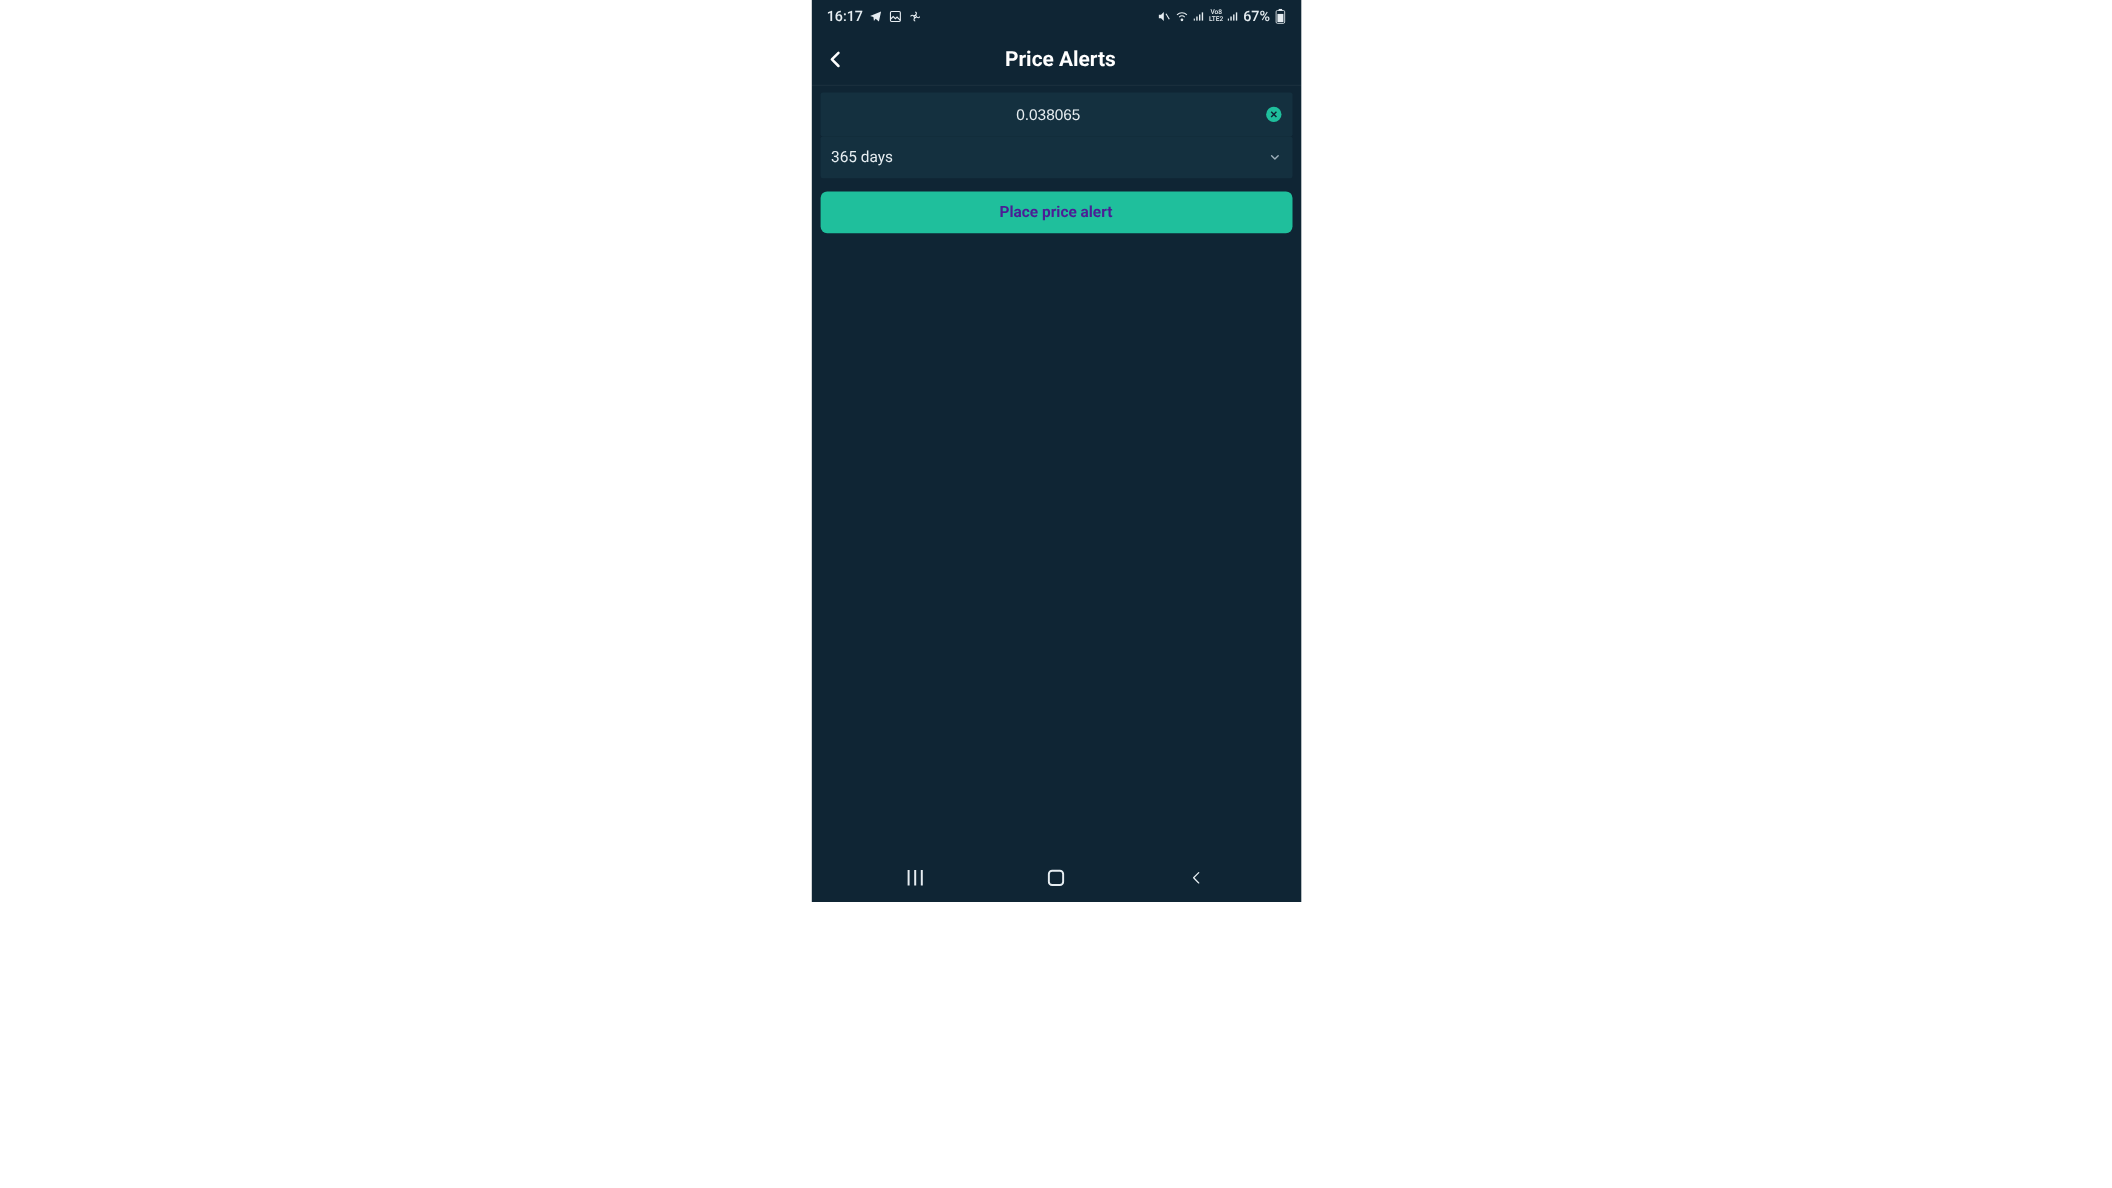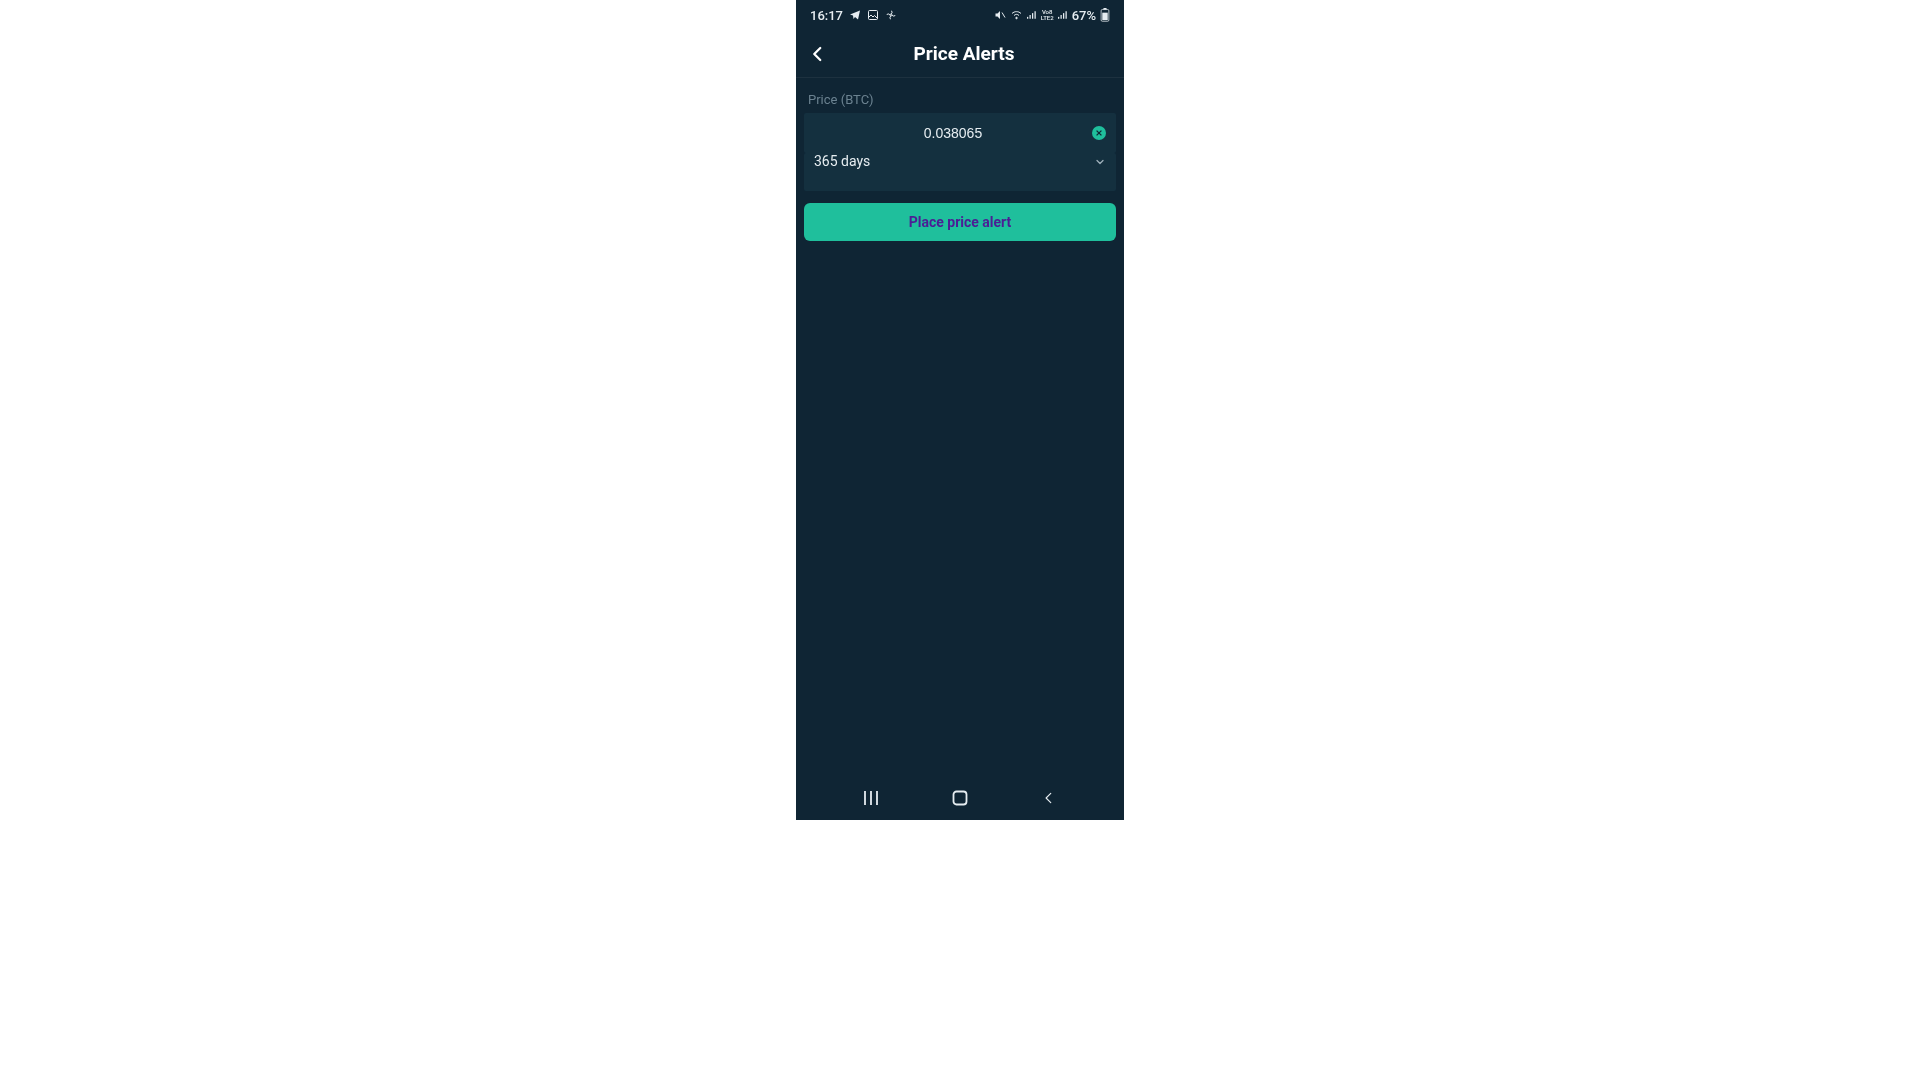--- a/index.html
+++ b/index.html
@@ -6,21 +6,21 @@
   body {
     width: 1920px;
     height: 1080px;
     background: #ffffff;
     font-family: -apple-system, BlinkMacSystemFont, "Segoe UI", Roboto, Arial, sans-serif;
     display: flex;
     justify-content: center;
     align-items: flex-start;
   }
   .phone {
-    width: 328px;
+    width: 445px;
     height: 820px;
     background: #0f2534;
     position: relative;
     display: flex;
     flex-direction: column;
     overflow: hidden;
   }
   .status-bar {
     height: 30px;
     display: flex;
@@ -94,20 +94,21 @@
     align-items: center;
     justify-content: center;
     cursor: pointer;
   }
   .clear-btn svg { display: block; }
   .select-row {
     background: #14303f;
     border-radius: 2px;
     height: 38px;
     display: flex;
+    align-items: center;
     padding: 0 10px;
     margin: 0 4px;
     cursor: pointer;
     gap: 35px;
   }
   .select-value {
     flex: 1;
     color: #e6edf1;
     font-size: 14px;
   }
@@ -211,21 +212,20 @@
   <div class="header">
     <div class="back-btn">
       <svg width="18" height="18" viewBox="0 0 24 24" fill="none" stroke="#ffffff" stroke-width="3" stroke-linecap="round" stroke-linejoin="round">
           <polyline points="15 4 7 12 15 20"></polyline>
         </svg>
     </div>
     <div class="header-title">Price Alerts</div>
   </div>
 
   <div class="content">
-    <div class="field-label">Price (BTC)</div>
     <div class="input-row">
       <input class="input-value" value="0.038065" style="">
       <div class="clear-btn">
         <svg width="8" height="8" viewBox="0 0 10 10">
             <line x1="2" y1="2" x2="8" y2="8" stroke="#0f2534" stroke-width="1.6"></line>
             <line x1="8" y1="2" x2="2" y2="8" stroke="#0f2534" stroke-width="1.6"></line>
           </svg>
       </div>
     </div>
 

